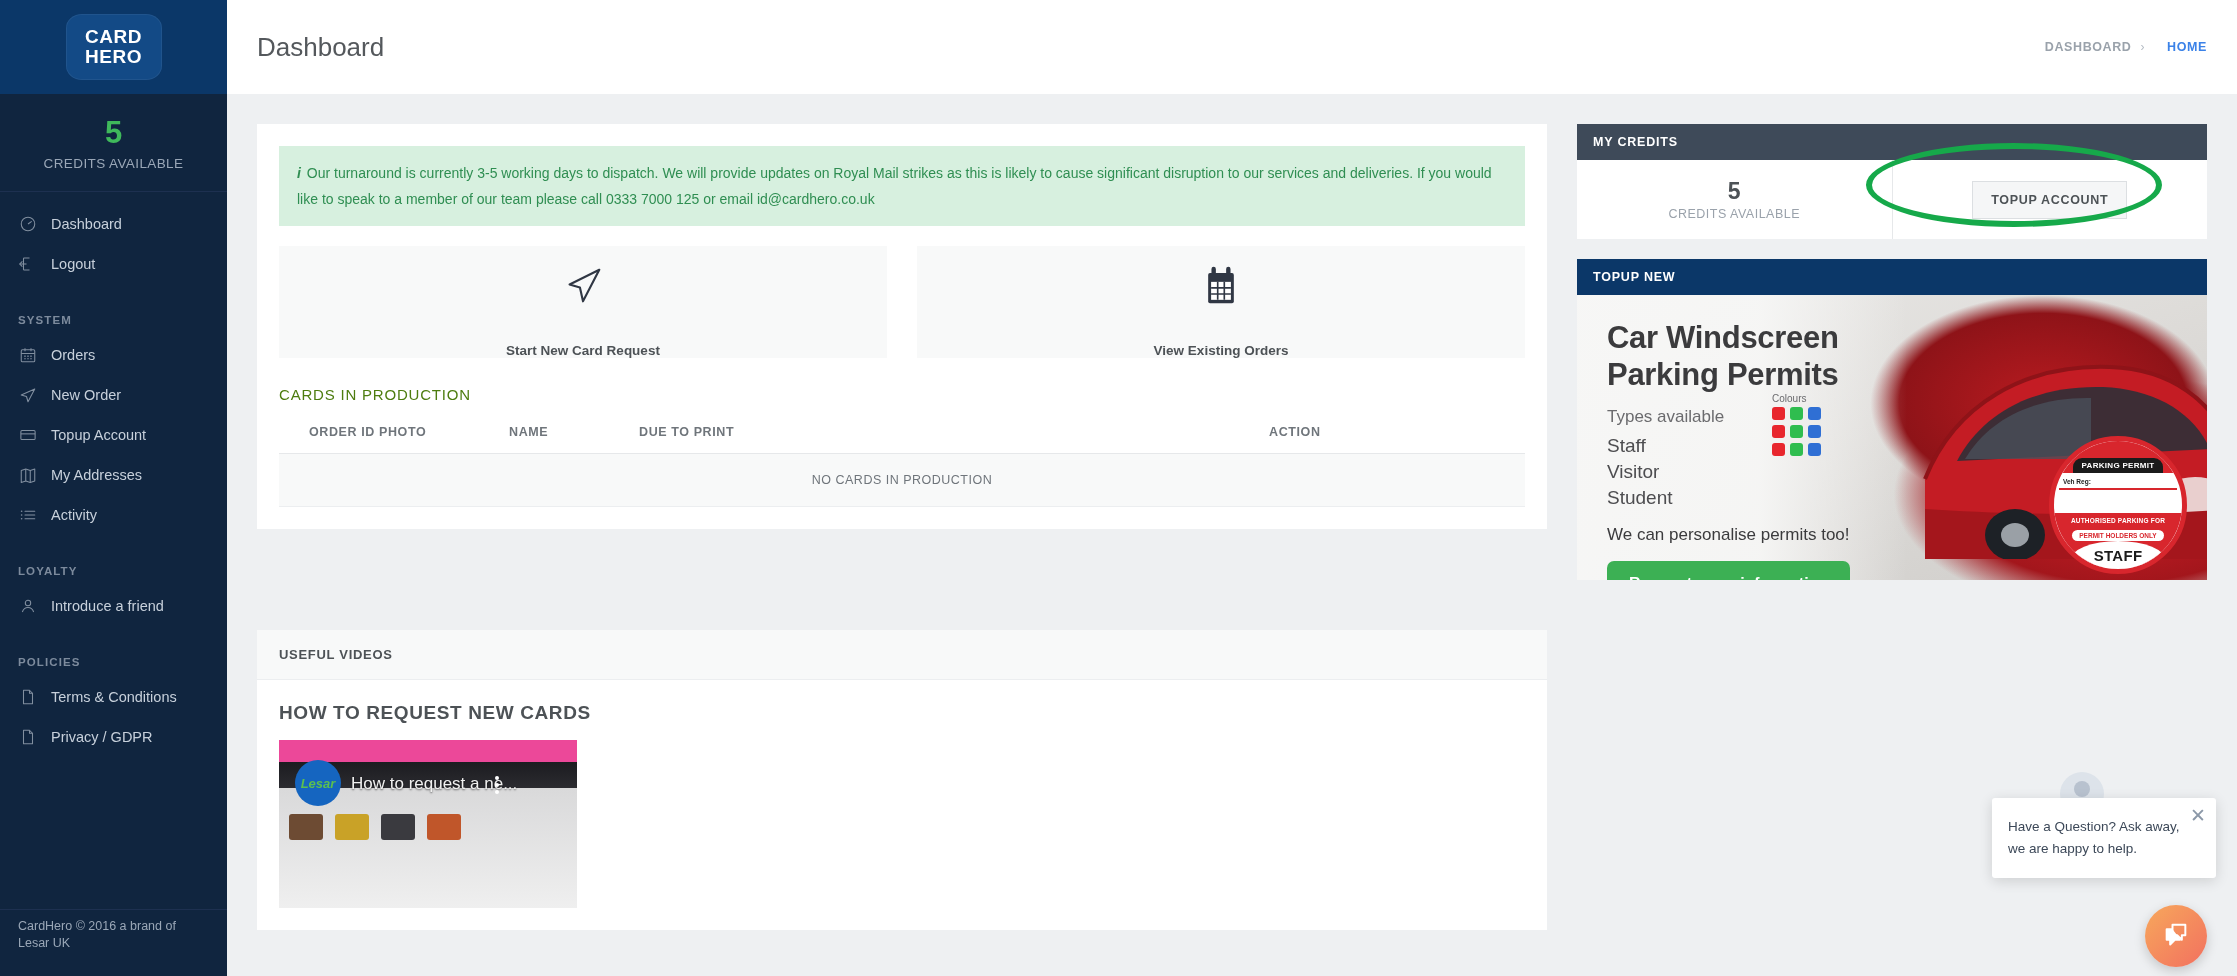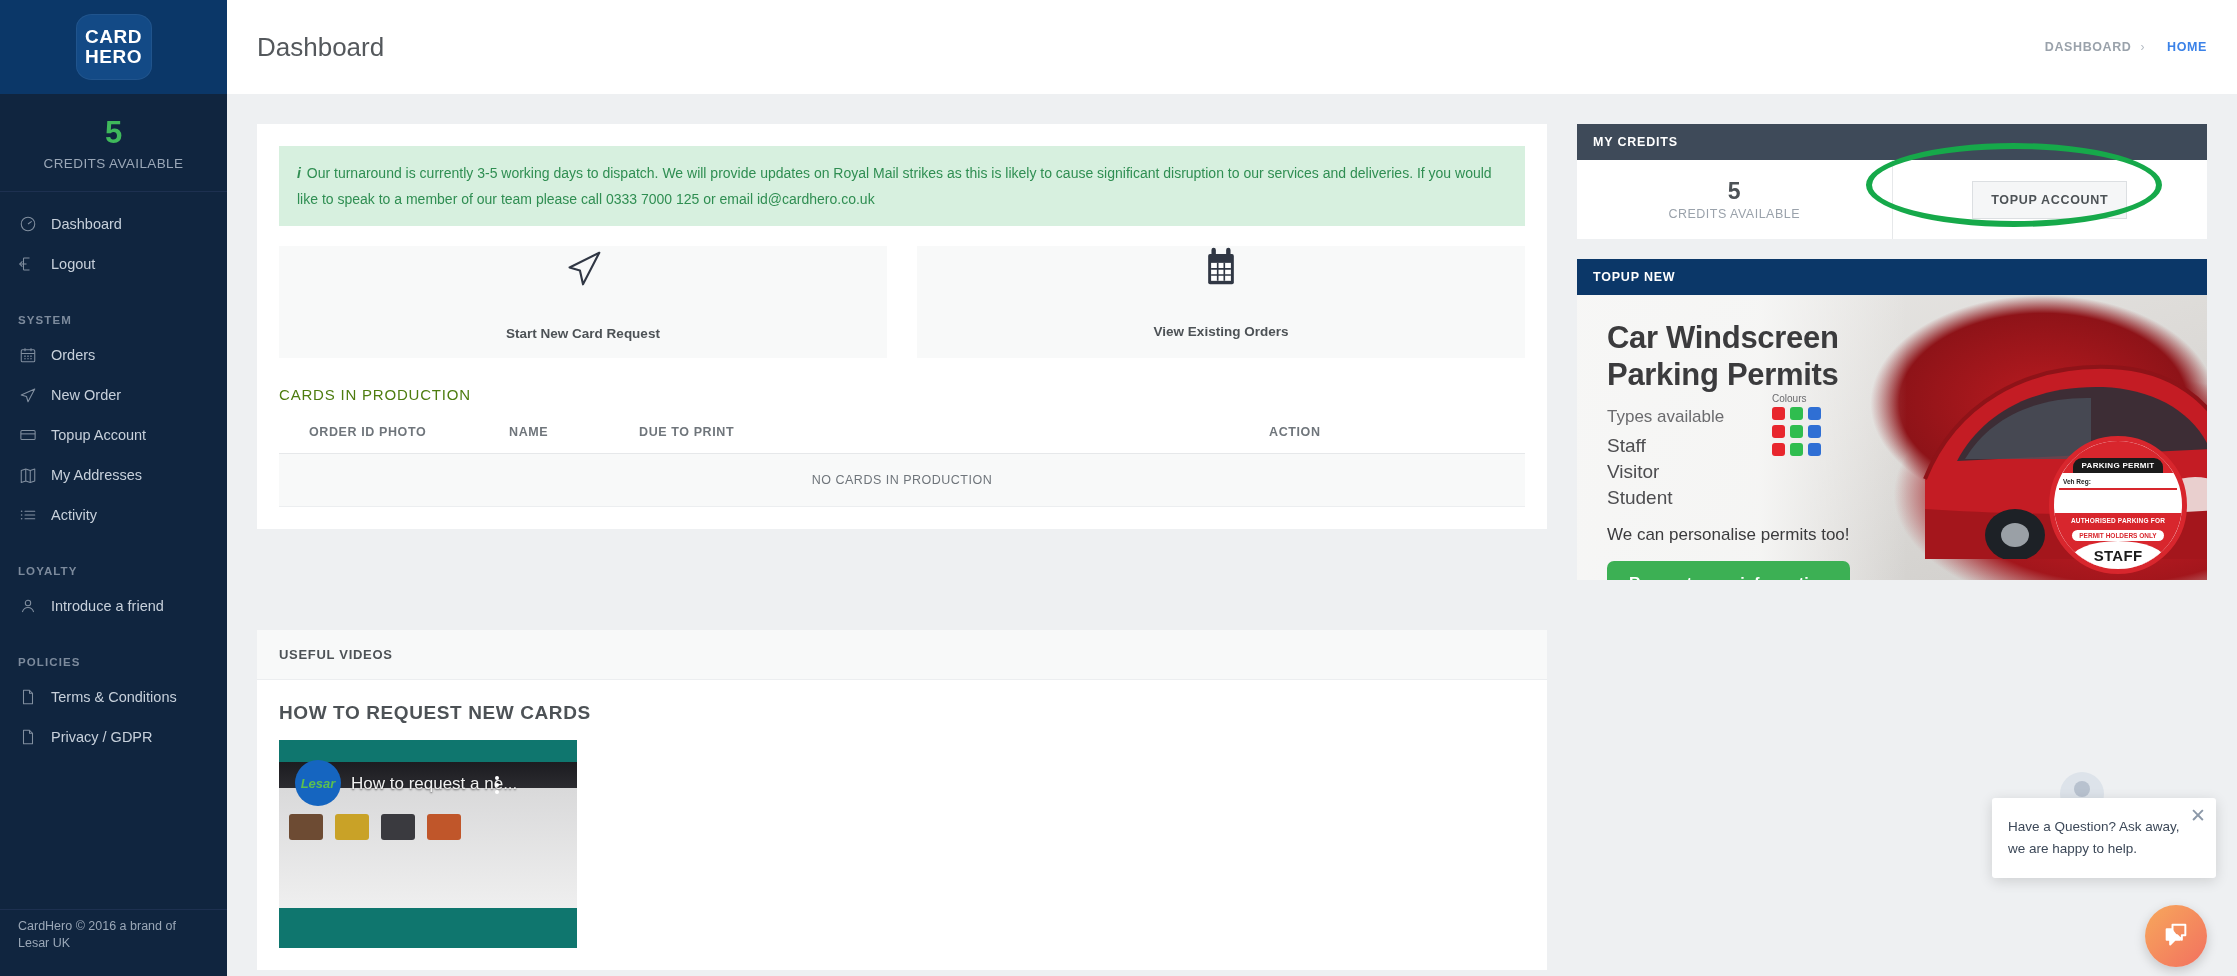--- a/index.html
+++ b/index.html
@@ -17,21 +17,21 @@
     width: 227px; height: 976px;
     background: #10253f;
     color: #c3ccd8;
     display: flex; flex-direction: column;
   }
   #brand {
     height: 94px; background: #0b3768;
     display: flex; align-items: center; justify-content: center;
   }
   .brand-badge {
-    width: 76px; height: 66px;
+    width: 96px; height: 66px;
     background: #134a86;
     border-radius: 16px / 14px;
     display: flex; flex-direction: column;
     align-items: center; justify-content: center;
     box-shadow: inset 0 0 0 1px rgba(255,255,255,0.06);
   }
   .brand-badge span {
     color: #ffffff; font-weight: bold;
     font-size: 19px; letter-spacing: 0.5px; line-height: 20px;
   }
@@ -105,21 +105,21 @@
     background: #d7f0df; color: #2f8e52;
     font-size: 14px; line-height: 26px;
     padding: 14px 18px;
   }
   .alert-info .info-i { font-weight: bold; font-style: italic; margin-right: 2px; }
 
   .tiles { display: flex; gap: 30px; margin-top: 20px; }
   .tile {
     flex: 1 1 0; height: 112px; background: #f8f9f9;
     display: flex; flex-direction: column;
-    align-items: center; justify-content: flex-start;
+    align-items: center; justify-content: flex-end;
     cursor: pointer; gap: 30px;
   }
   .tile-label { font-size: 13.5px; color: #4d5256; font-weight: bold; }
 
   .section-title {
     font-size: 15px; color: #4d7c0f; letter-spacing: 0.8px;
     margin: 28px 0 0 0; font-weight: normal;
   }
   table.prod {
     width: 100%; border-collapse: collapse; margin-top: 18px;
@@ -246,22 +246,22 @@
   
   #videos { margin-top: 0; background: #ffffff; }
   #videos-head {
     background: #f8f9f9; border-bottom: 1px solid #eceef0;
     padding: 17px 22px; font-size: 13px; font-weight: bold;
     color: #4d5256; letter-spacing: 0.7px;
   }
   #videos-body { padding: 22px; }
   .video-title { font-size: 19px; font-weight: bold; color: #4d5256; letter-spacing: 0.6px; }
   .video-thumb {
-    position: relative; width: 298px; height: 208px;
-    background: #0f766e; margin-top: 16px; cursor: pointer; overflow: hidden; padding-left: 20px;
+    position: relative; width: 298px; height: 168px;
+    background: #ec4899; margin-top: 16px; cursor: pointer; overflow: hidden; padding-left: 20px;
   }
   .vt-inner {
     position: absolute; left: 0; top: 22px; width: 100%; height: 146px;
     background: linear-gradient(180deg, #1c1c20 0%, #2b2b30 18%, #d9d9da 18%, #efefef 100%);
   }
   .vt-shelf { position: absolute; left: 10px; top: 74px; display: flex; gap: 12px; }
   .vt-sw { width: 34px; height: 26px; border-radius: 3px; }
   .vt-bar {
     position: absolute; left: 0; top: 26px; width: 100%; height: 34px;
     display: flex; align-items: center; padding: 0 10px;

